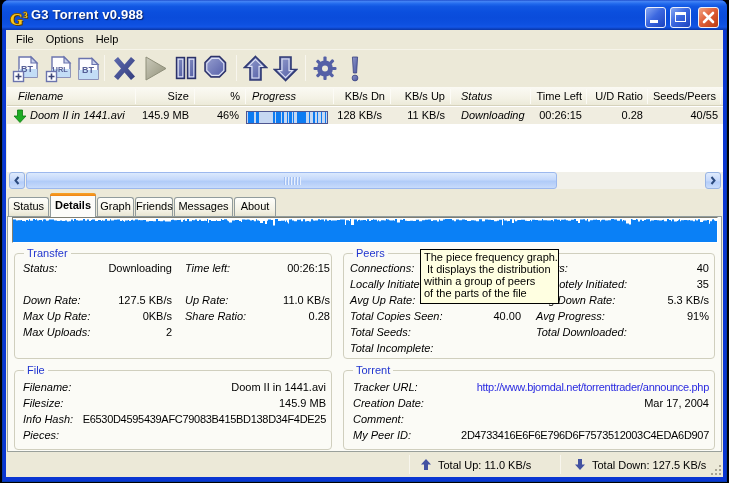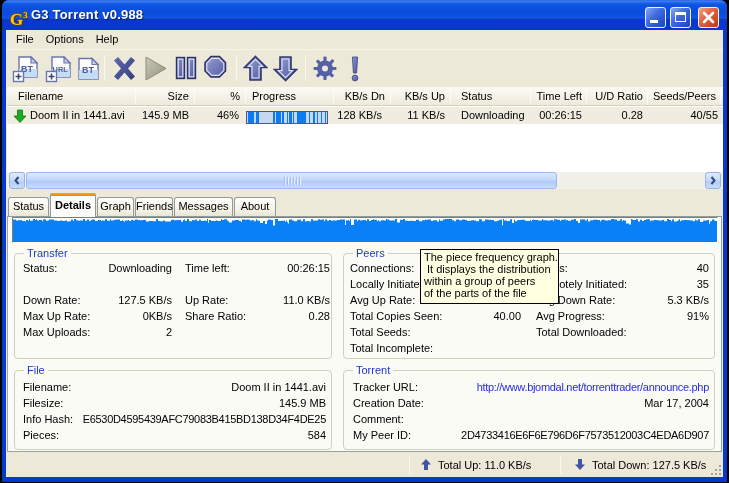--- a/index.html
+++ b/index.html
@@ -4,21 +4,21 @@
 <style>
   * { margin:0; padding:0; box-sizing:border-box; }
   html,body { width:729px; height:483px; overflow:hidden; background:#000; }
   body { font-family:"Liberation Sans","DejaVu Sans",sans-serif; font-size:11px; color:#000; }
   .screen { position:absolute; left:0; top:0; width:729px; height:483px; background:#000; }
 
   
   .window { position:absolute; left:2px; top:0; width:725px; height:482px;
     background:#0a36d2; border-radius:7px 7px 0 0;
     box-shadow: inset 0 0 0 1px #063ab0; }
-  .titlebar { position:absolute; left:0; top:0; right:0; height:20px; border-radius:7px 7px 0 0;
+  .titlebar { position:absolute; left:0; top:0; right:0; height:30px; border-radius:7px 7px 0 0;
     background: linear-gradient(180deg,#1a47c8 0%,#4584f4 4%,#3579f2 8%,#2068ec 13%,#1156e2 22%,#0b4fde 40%,#0a4cdb 60%,#0d50e0 80%,#1355e6 90%,#0b3eb8 97%,#0a36a8 100%); }
   .appicon { position:absolute; left:8px; top:5px; width:20px; height:20px;
     font-family:"Liberation Serif","DejaVu Serif",serif; font-weight:bold; font-size:17px; color:#f8c61c;
     text-shadow:1px 1px 0 #5a3c00, -1px 0 0 #7a5400, 0 -1px 0 #7a5400; line-height:20px; }
   .appicon sup { font-size:9px; vertical-align:super; }
   .wtitle { position:absolute; left:29px; top:7px; font-size:13px; font-weight:bold; color:#fff;
     text-shadow:1px 1px 1px rgba(10,20,60,.75); letter-spacing:0.2px; }
   .capbtns { position:absolute; top:7px; right:6px; }
   .capbtn { position:absolute; top:0; width:21px; height:21px; border:1px solid #eef2fc; border-radius:3px; }
   .capbtn.min  { right:55px; background:linear-gradient(135deg,#88a8f2 0%,#3c68e0 45%,#1c44c0 100%); }
@@ -41,21 +41,21 @@
   .tbsep { position:absolute; top:4px; width:1px; height:26px; background:#c6c2ae; border-right:1px solid #f8f6ee; }
 
   
   .listview { position:absolute; left:1px; top:57px; width:716px; height:102px; background:#fff; }
   .lvheader { position:absolute; left:0; top:0; width:100%; height:19px;
     background:linear-gradient(180deg,#fbfaf4 0%,#f4f2e6 60%,#ecead9 100%); border-bottom:1px solid #d6d2bc; }
   .hcell { position:absolute; top:3px; height:14px; line-height:13px; white-space:nowrap; overflow:hidden; }
   .hsep { position:absolute; top:2px; width:1px; height:15px; background:#ddd9c3; border-right:1px solid #fcfbf6; }
   .lvrow { position:absolute; left:0; top:20px; width:100%; height:17px; background:#f0ede0; }
   .rcell { position:absolute; top:2px; height:14px; line-height:13px; white-space:nowrap; }
-  .al { text-align:left; } .ar { text-align:right; }
+  .al { text-align:left;font-style:italic; } .ar { text-align:right; }
   .dlarrow { position:absolute; left:6px; top:2px; }
   .piecebar { position:absolute; left:1px; top:2px; width:82px; height:13px; background:#c6d7f2; border:1px solid #4e5590; }
   .pseg { position:absolute; top:0; bottom:0; background:#0d7bf2; }
 
   
   .hscroll { position:absolute; left:0; bottom:0; width:100%; height:17px; background:#f1f0e9; }
   .sbtn { position:absolute; top:0; width:16px; height:17px; border:1px solid #98b4e4; border-radius:3px;
     background:linear-gradient(180deg,#e0ebfd 0%,#c6d9fb 50%,#b4cdf9 60%,#cadcfb 100%); }
   .sbtn.left { left:2px; } .sbtn.right { right:2px; }
   .sthumb { position:absolute; left:19px; top:0; width:531px; height:17px; border:1px solid #9cb8ee; border-radius:3px;
@@ -416,21 +416,20 @@
           <div class="grow" style="left:0;right:0;top:25px">
             <span class="gcell al" style="left:8px;width:60px">Filesize:</span>
             <span class="gcell ar" style="left:55px;width:256px">145.9 MB</span>
           </div>
           <div class="grow" style="left:0;right:0;top:41px">
             <span class="gcell al" style="left:8px;width:60px">Info Hash:</span>
             <span class="gcell ar tight" style="left:55px;width:256px">E6530D4595439AFC79083B415BD138D34F4DE25</span>
           </div>
           <div class="grow" style="left:0;right:0;top:57px">
             <span class="gcell al" style="left:8px;width:60px">Pieces:</span>
-            <span class="gcell ar" style="left:55px;width:256px">584</span>
           </div>
         </div>
 
         <div class="gbox" style="left:335px;top:153px;width:372px;height:80px">
           <span class="gbox-label">Torrent</span>
           <div class="grow" style="left:0;right:0;top:9px">
             <span class="gcell al" style="left:9px;width:80px">Tracker URL:</span>
             <span class="gcell ar link tight" style="left:75px;width:290px">http://www.bjomdal.net/torrenttrader/announce.php</span>
           </div>
           <div class="grow" style="left:0;right:0;top:25px">

